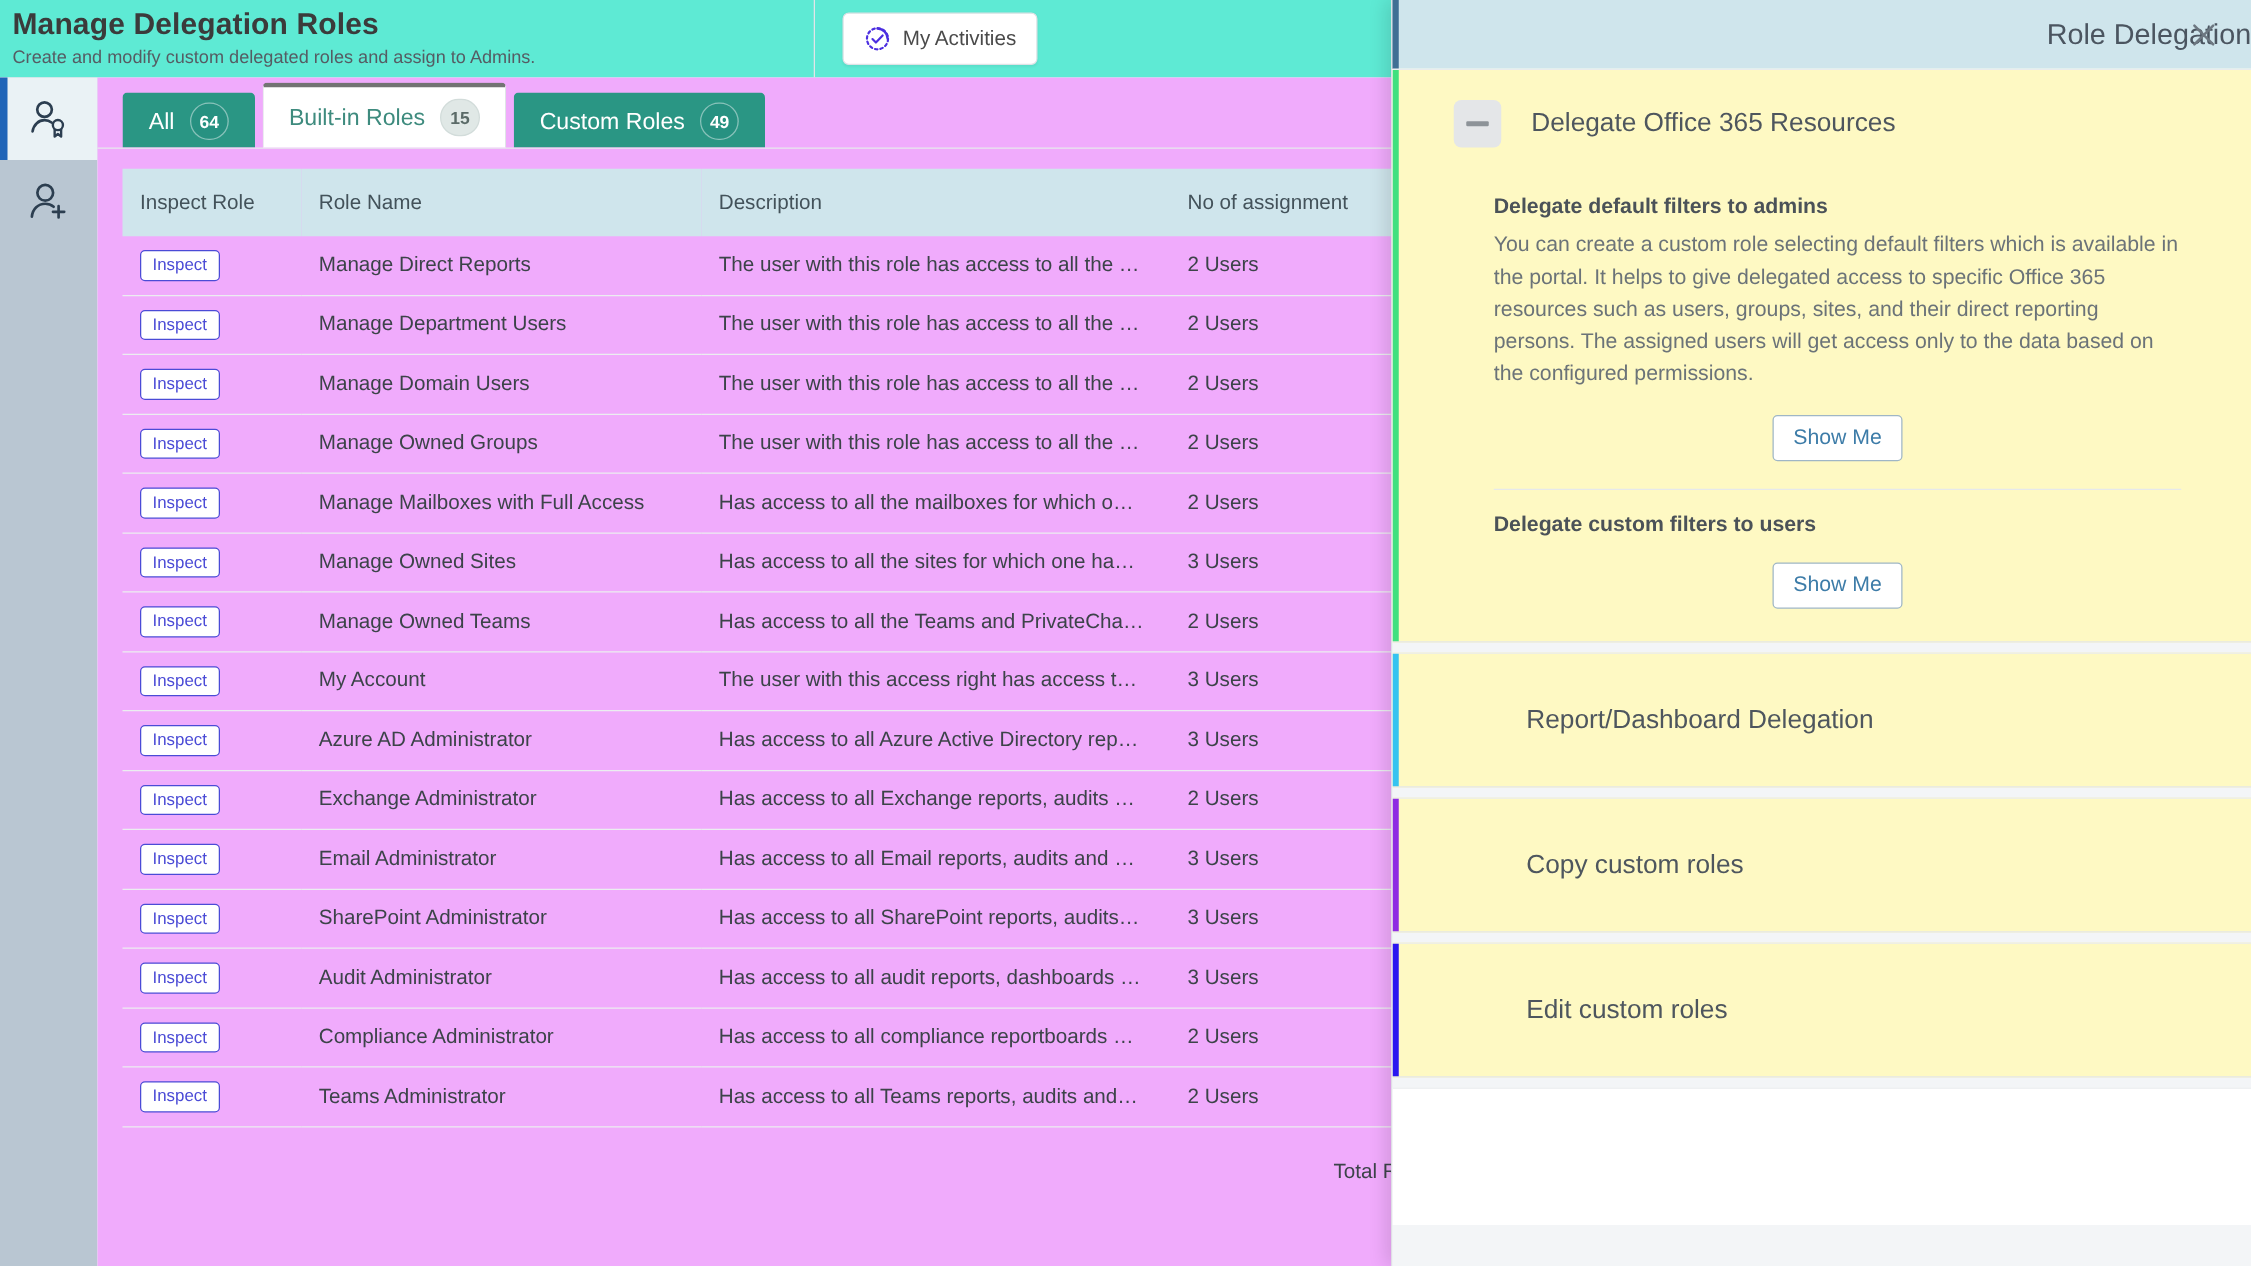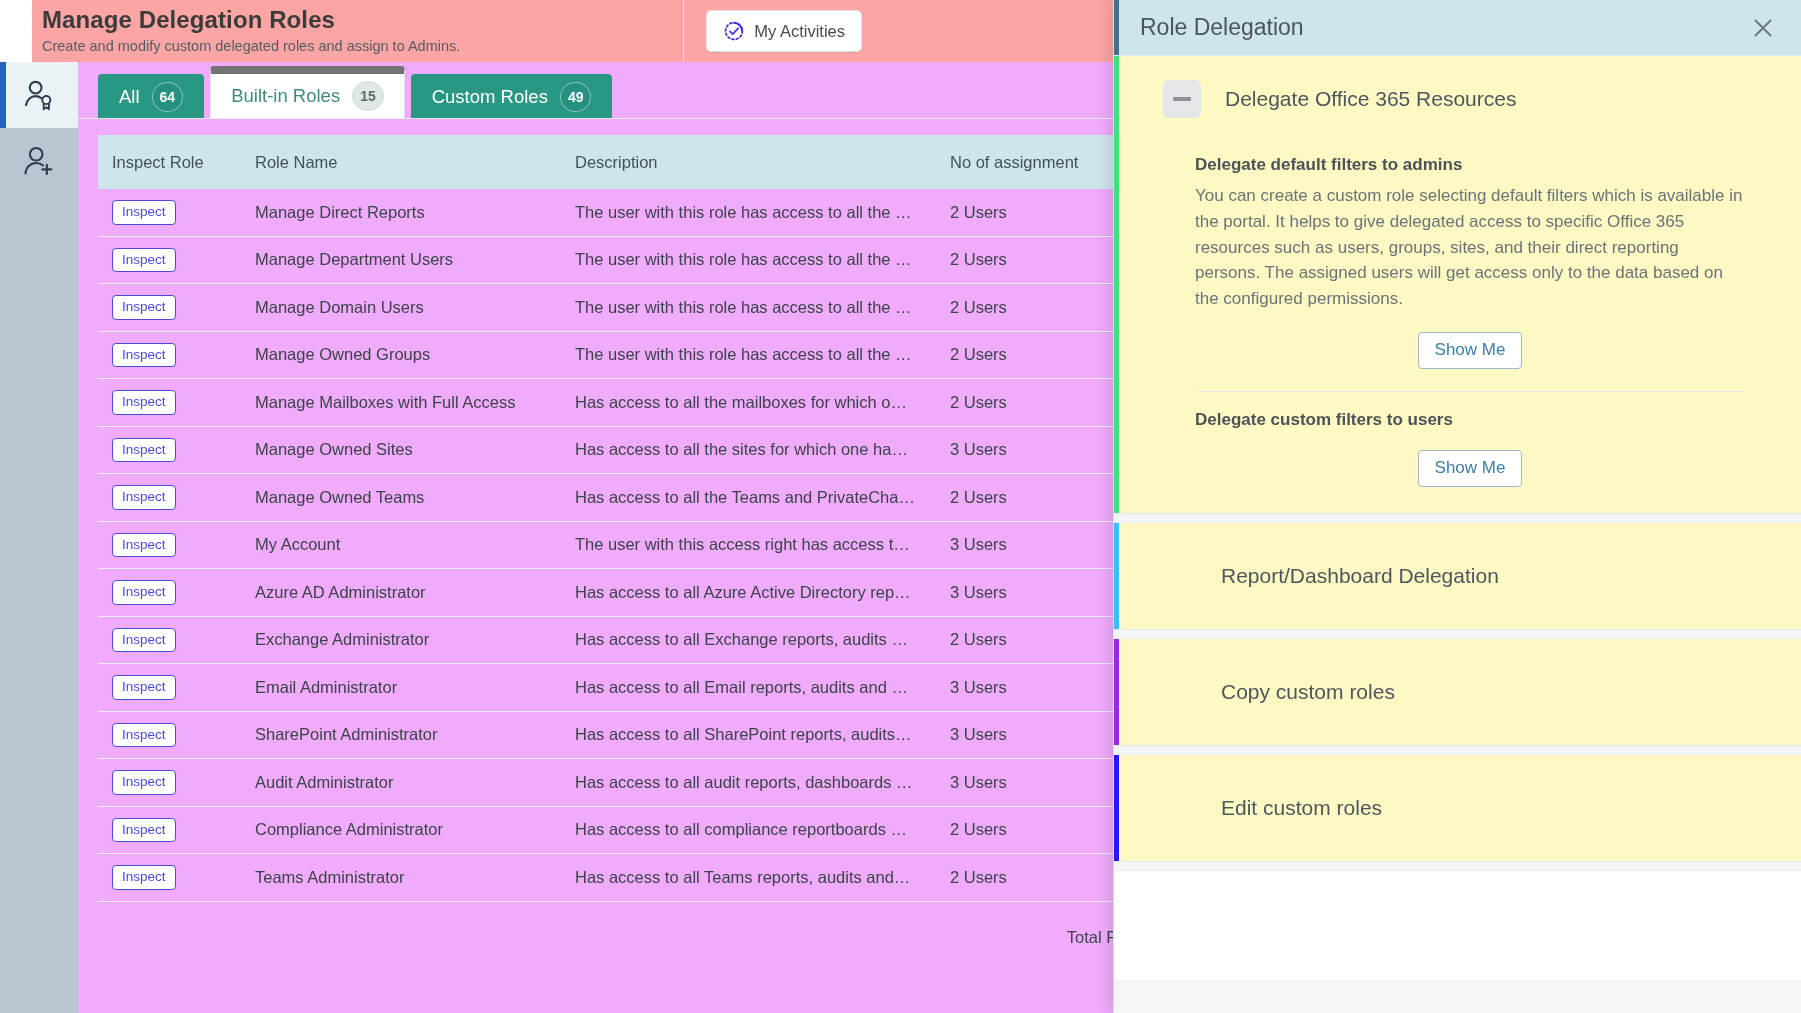--- a/index.html
+++ b/index.html
@@ -7,21 +7,21 @@
     width: 1801px; height: 1013px;
     font-family: "Liberation Sans", sans-serif;
     background: #ffffff;
     overflow: hidden;
   }
   #app { position: relative; width: 1801px; height: 1013px; }
 
   
   .topbar {
     position: absolute; left: 0; top: 0; width: 1470px; height: 62px;
-    background: #fca5a5; display: flex; align-items: flex-start; margin-left: 32px;
+    background: #5eead4; display: flex; align-items: flex-start;
   }
   .title-wrap { padding: 6px 0 0 10px; }
   .page-title { font-size: 24px; color: #3b3b3b; font-weight: 600; letter-spacing: .1px; }
   .page-sub { font-size: 14.5px; color: #555c63; margin-top: 4px; }
   .topbar-right {
     position: absolute; right: 640px; top: 0; height: 62px;
     display: flex; align-items: center; padding-left: 22px;
     border-left: 1px solid #e2e5e8;
   }
   .my-activities {
@@ -59,21 +59,21 @@
   }
   .tab {
     display: flex; align-items: center; gap: 12px;
     padding: 0 20px; height: 44px; cursor: pointer;
     border-radius: 4px 4px 0 0; font-size: 18.5px;
     background: #2a9684; color: #ffffff; margin-right: 6px;
     border: 1px solid transparent; border-bottom: none;
   }
   .tab.active {
     background: #ffffff; color: #3e8b7e;
-    border: 1px solid #dfe4e6; border-top: 8px solid #737373; border-bottom: none;
+    border: 1px solid #dfe4e6; border-top: 4px solid #737373; border-bottom: none;
     height: 52px; position: relative; z-index: 3;
   }
   .tab-badge {
     display: inline-flex; align-items: center; justify-content: center;
     min-width: 30px; height: 30px; padding: 0 7px; border-radius: 15px;
     background: #279181; color: #ffffff; font-size: 14px; font-weight: 600;
     border: 1px solid rgba(255,255,255,.45);
   }
   .tab.active .tab-badge { background: #e0e8e6; color: #5b6b68; border-color: #d2dcda; }
   .tabs-rule {
@@ -107,20 +107,21 @@
   
   .panel {
     position: absolute; right: 0; top: 0; width: 688px; height: 1013px;
     background: #ffffff; box-shadow: -4px 0 14px rgba(0,0,0,.13);
     border-left: 1px solid #d7dcdf;
   }
   .panel-head {
     position: relative; height: 55px; background: #cfe5ec;
     display: flex; align-items: center; padding-left: 21px;
     border-left: 5px solid #3f6f94;
+    justify-content: flex-end;
   }
   .panel-title { font-size: 23px; color: #4b5560; }
   .panel-close {
     position: absolute; right: 24px; top: 50%; transform: translateY(-50%);
     width: 28px; height: 28px; cursor: pointer;
   }
   .panel-body { position: absolute; top: 55px; left: 0; right: 0; bottom: 0;
                 background: #f3f5f7; overflow: hidden; }
 
   .acc {

